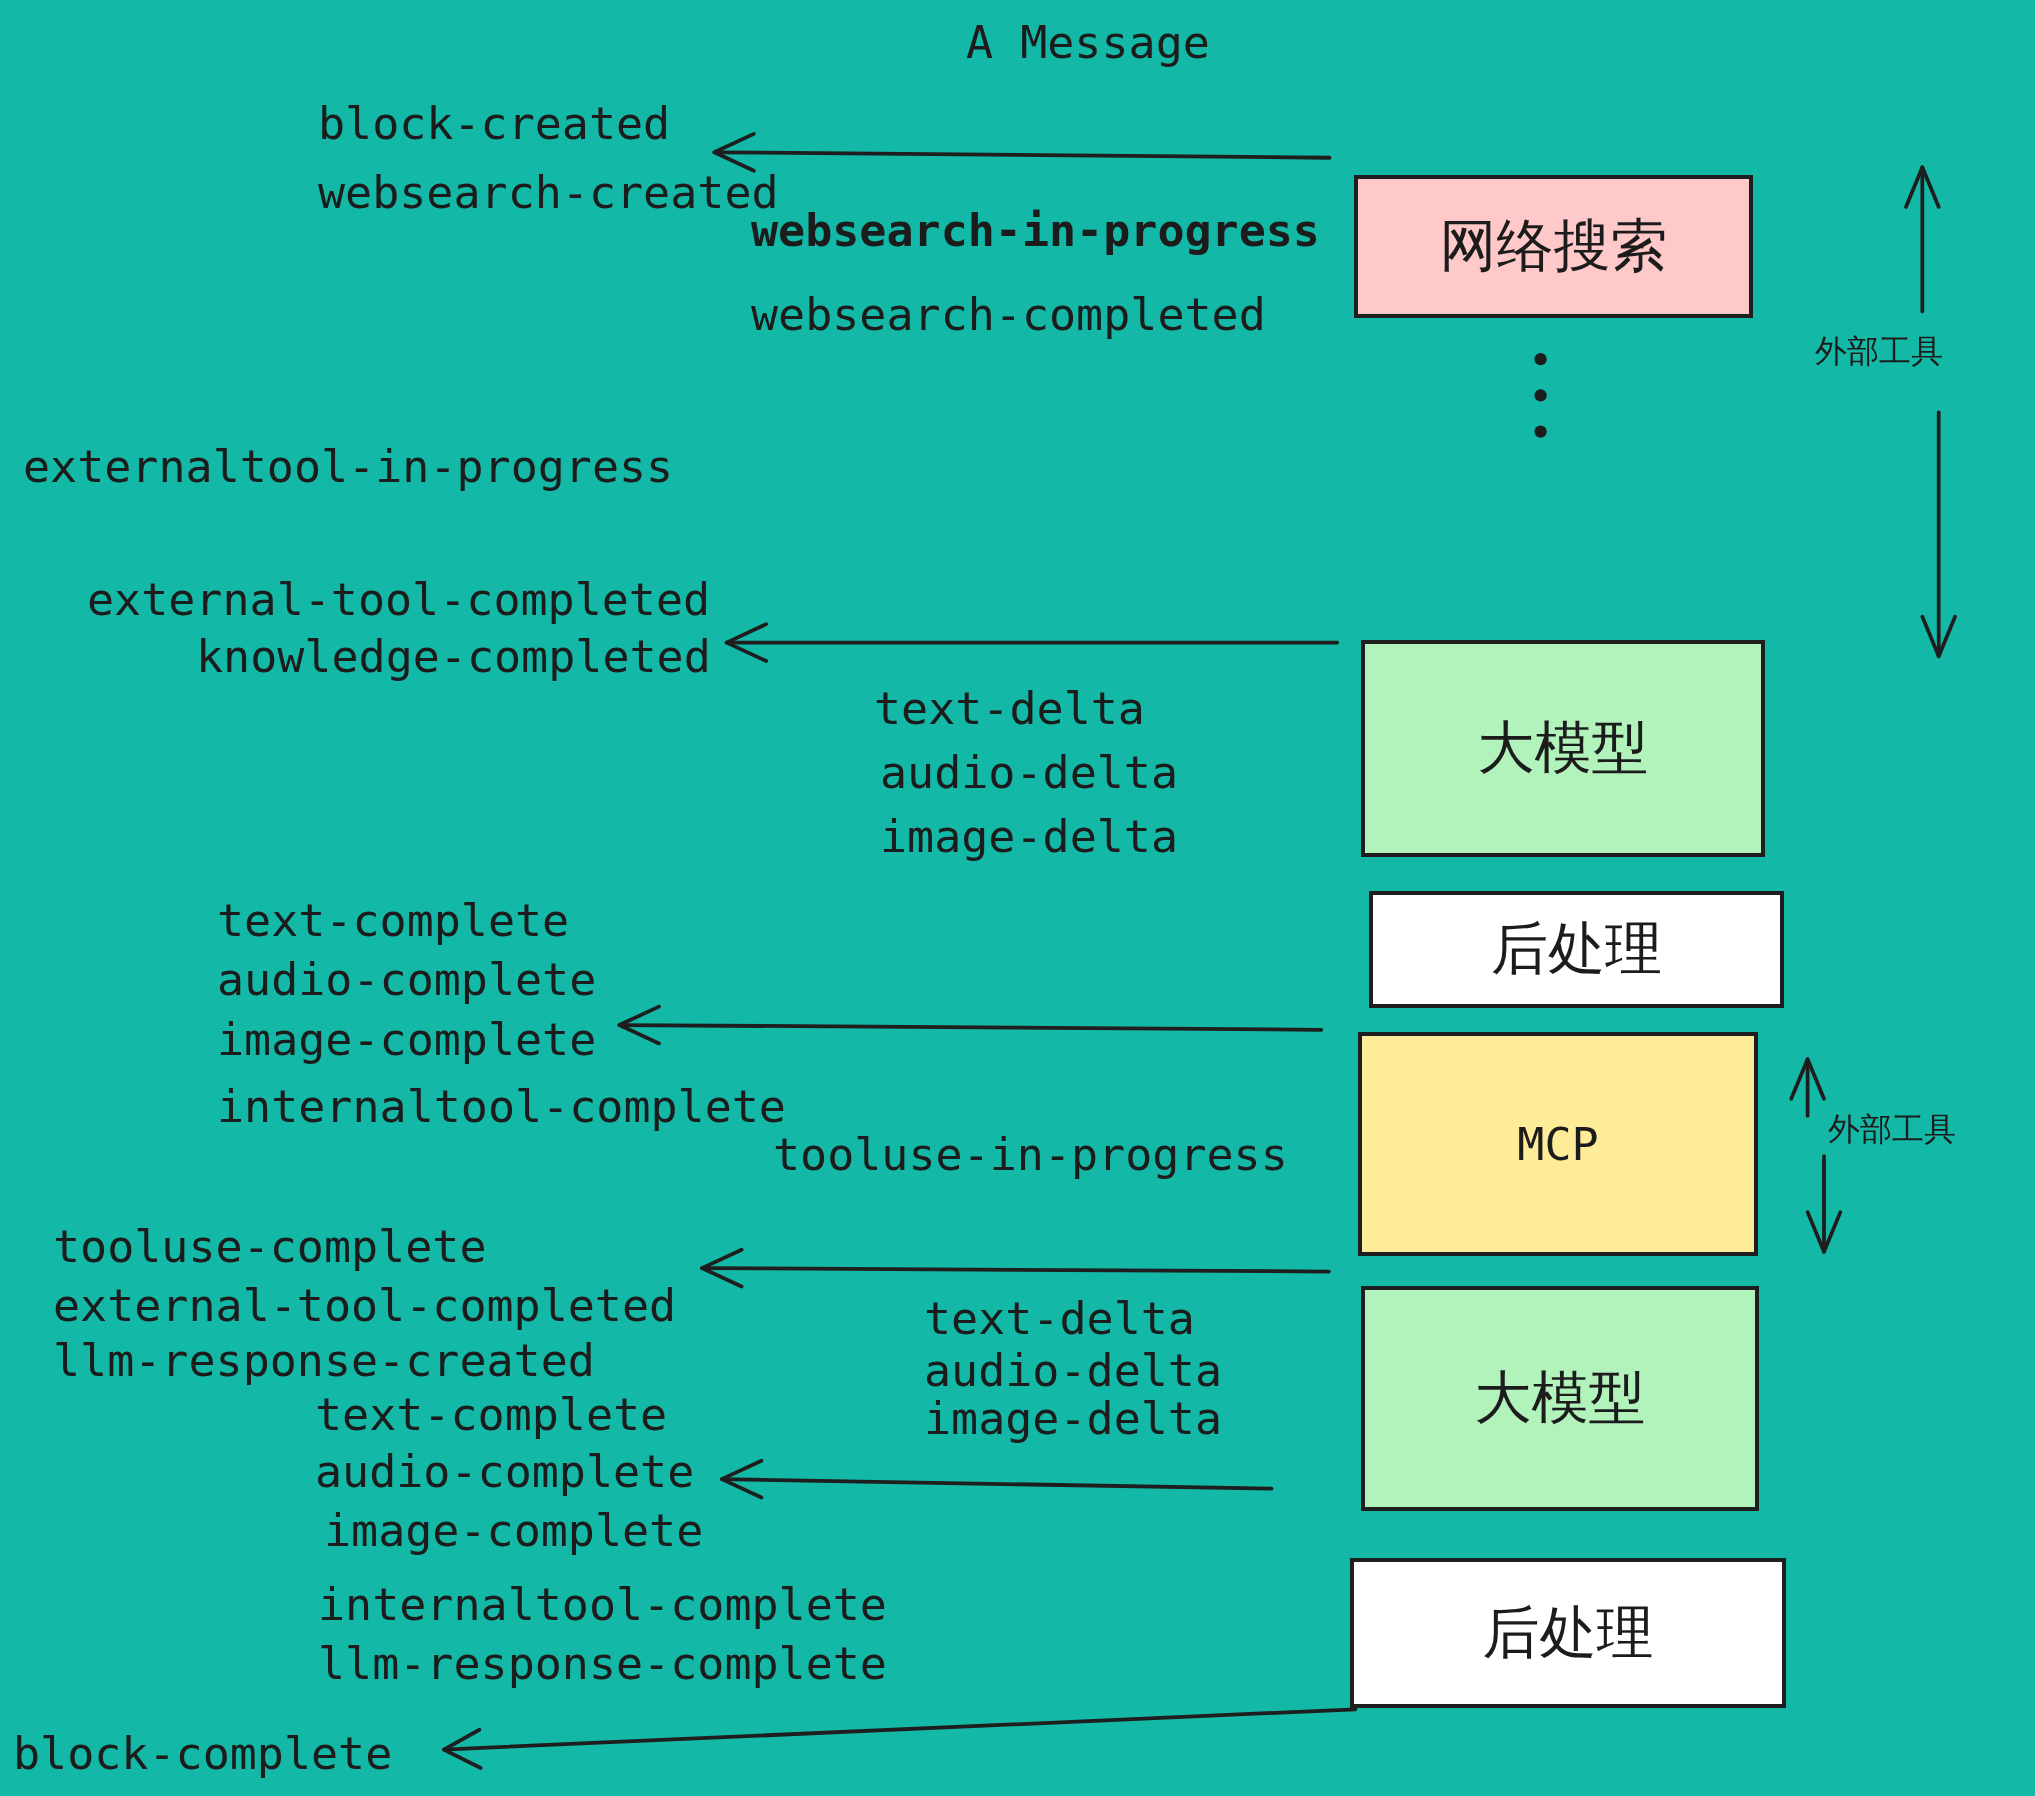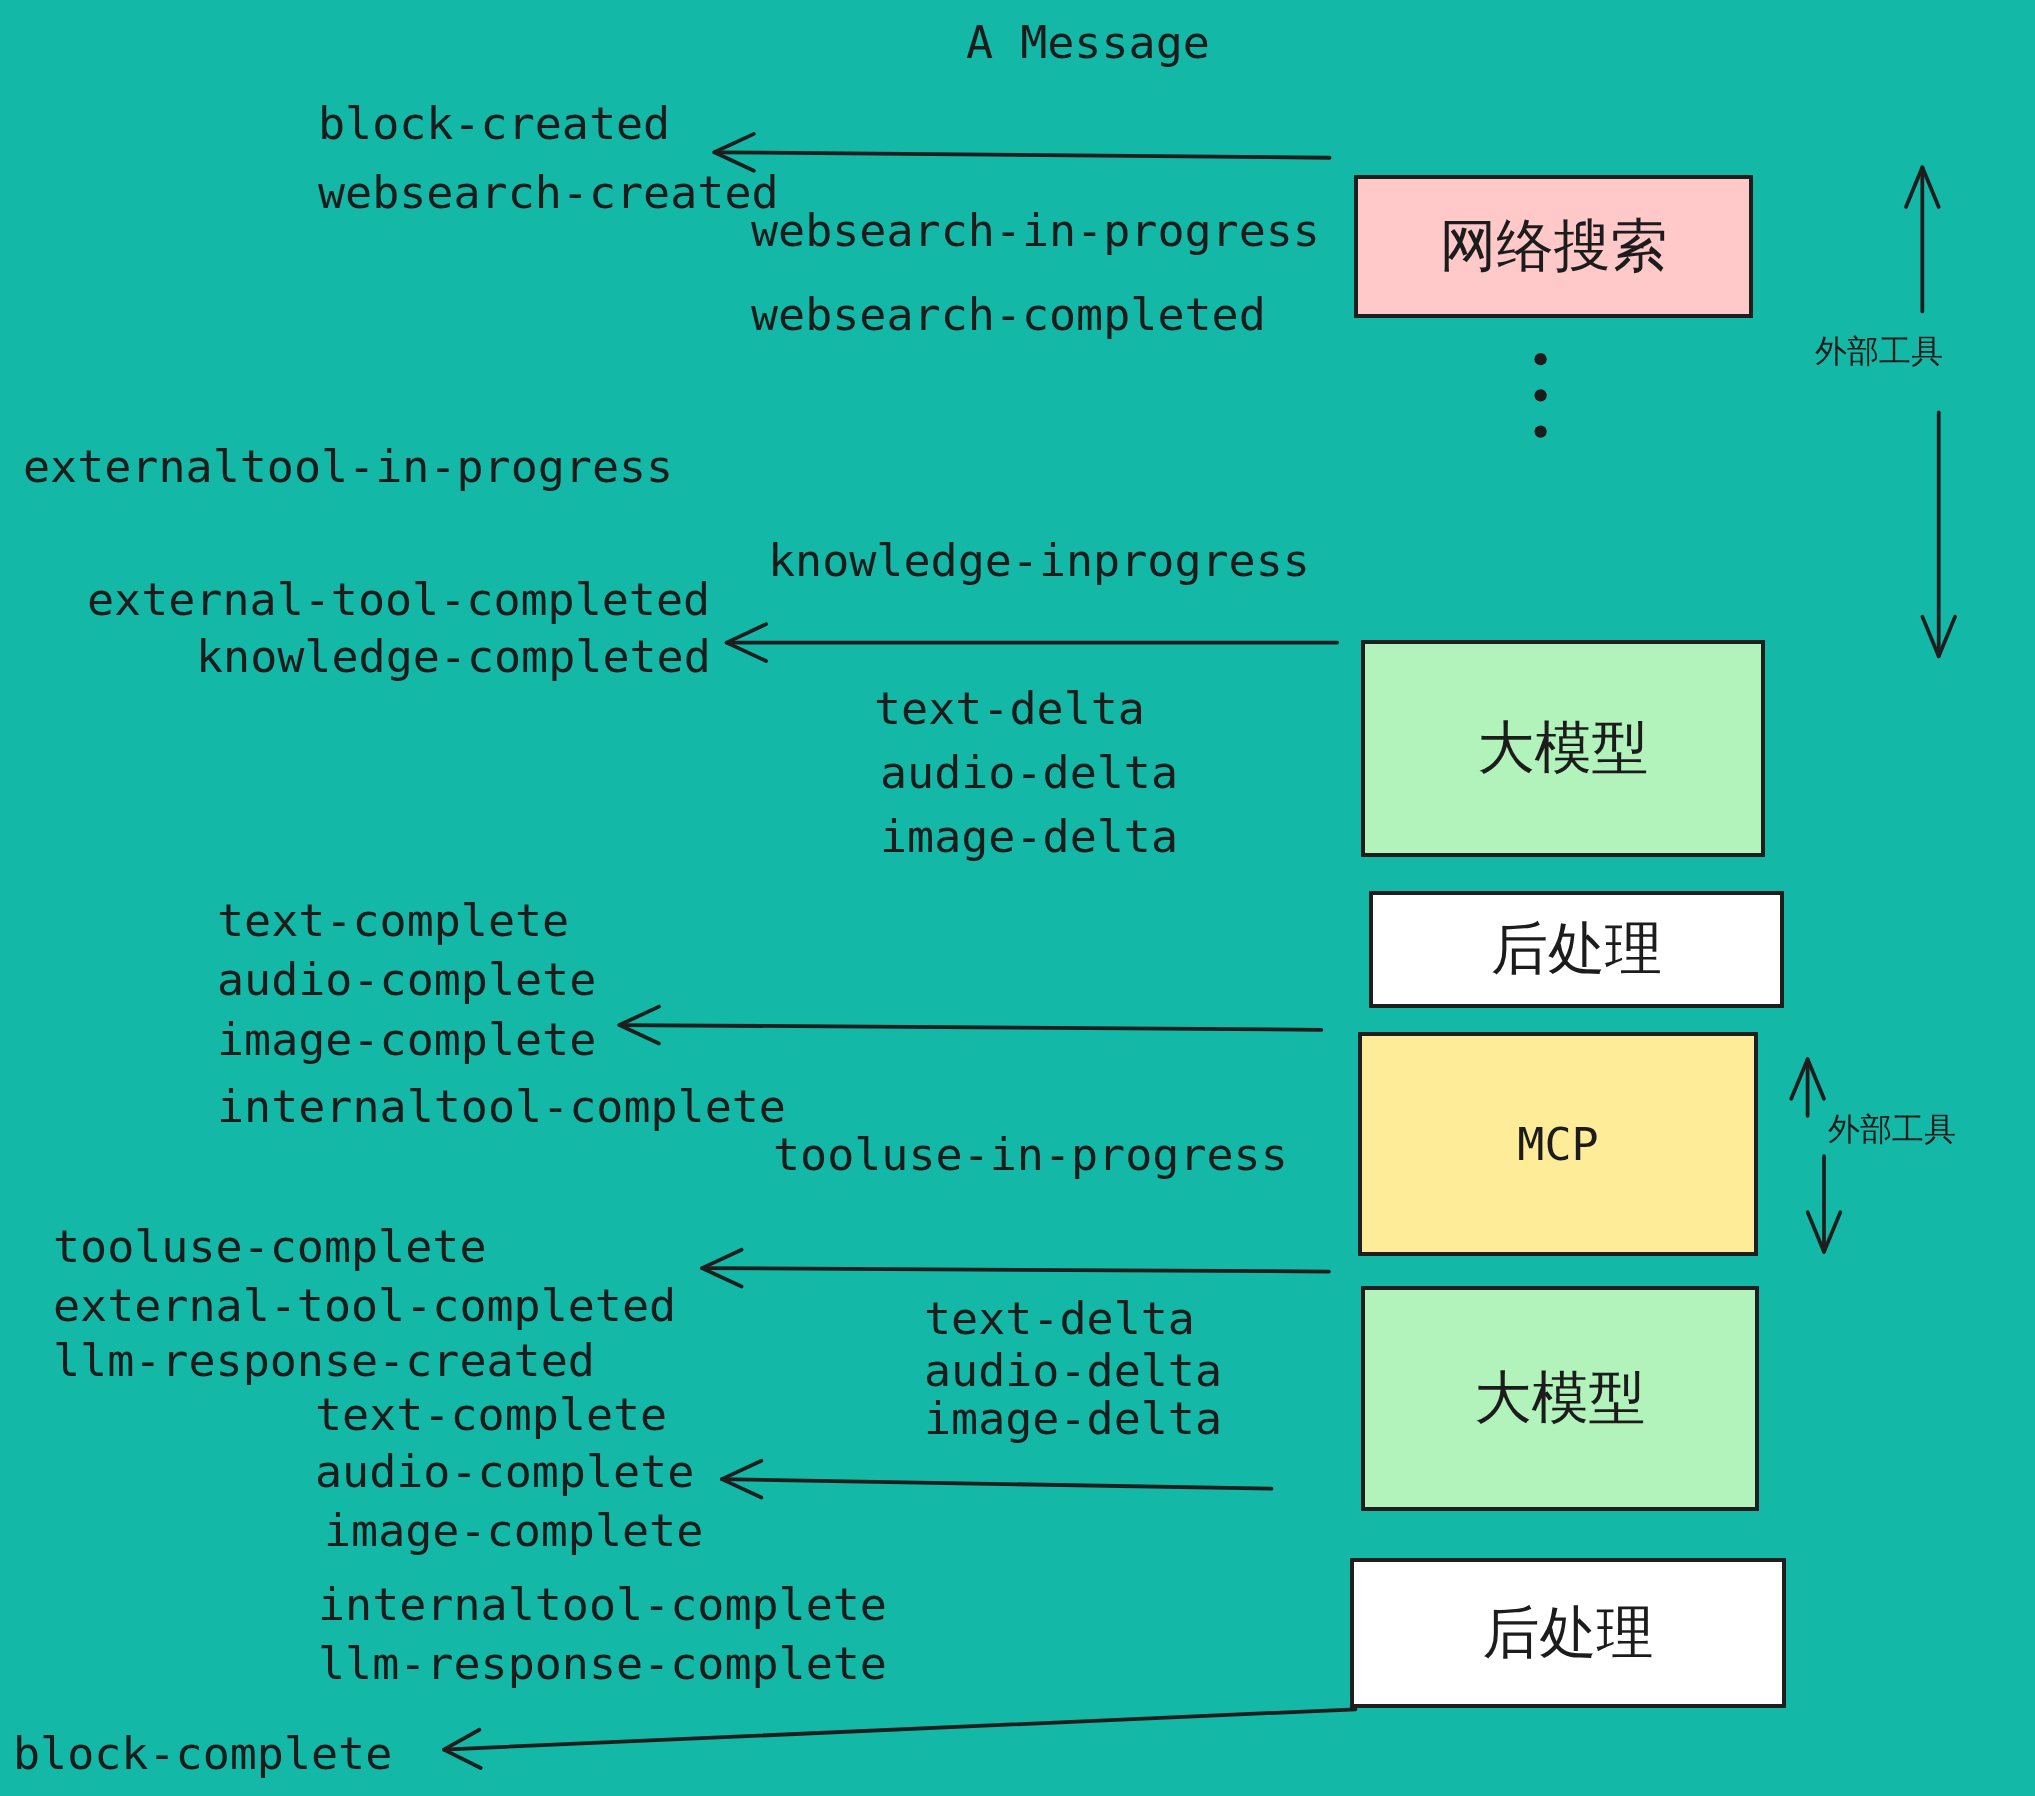--- a/index.html
+++ b/index.html
@@ -116,24 +116,23 @@
       <circle cx="2256" cy="526" r="9"></circle>
       <circle cx="2256" cy="579" r="9"></circle>
       <circle cx="2256" cy="632" r="9"></circle>
     </g>
   </svg>
 
   <div class="title" style="left:966px; top:19px;">A Message</div>
 
   <div class="ev" style="left:318px;  top:100px;">block-created</div>
   <div class="ev" style="left:318px;  top:169px;">websearch-created</div>
-  <div class="ev" style="left:751px; top:207px;">websearch-in-progress</div>
+  <div class="ev" style="left:751px; top:207px;font-weight:bold;">websearch-in-progress</div>
   <div class="ev" style="left:751px; top:291px;">websearch-completed</div>
   <div class="ev" style="left:23px;   top:395px;margin-top:48px;">externaltool-in-progress</div>
-  <div class="ev" style="left:768px; top:537px;">knowledge-inprogress</div>
   <div class="ev" style="left:87px;  top:576px;">external-tool-completed</div>
   <div class="ev" style="left:196px;  top:633px;">knowledge-completed</div>
   <div class="ev" style="left:874px; top:685px;">text-delta</div>
   <div class="ev" style="left:880px; top:749px;">audio-delta</div>
   <div class="ev" style="left:880px; top:813px;">image-delta</div>
   <div class="ev" style="left:217px;  top:897px;">text-complete</div>
   <div class="ev" style="left:217px;  top:956px;">audio-complete</div>
   <div class="ev" style="left:217px;  top:1016px;">image-complete</div>
   <div class="ev" style="left:217px;  top:1083px;">internaltool-complete</div>
   <div class="ev" style="left:773px; top:1131px;">tooluse-in-progress</div>

